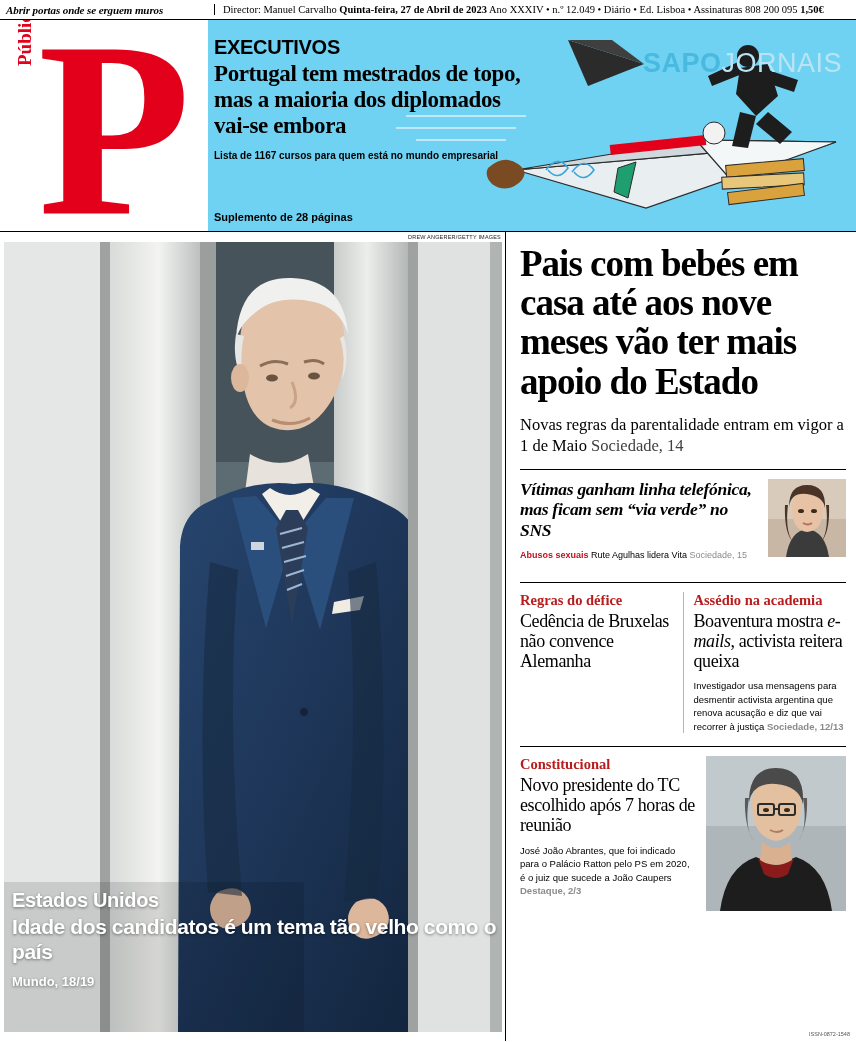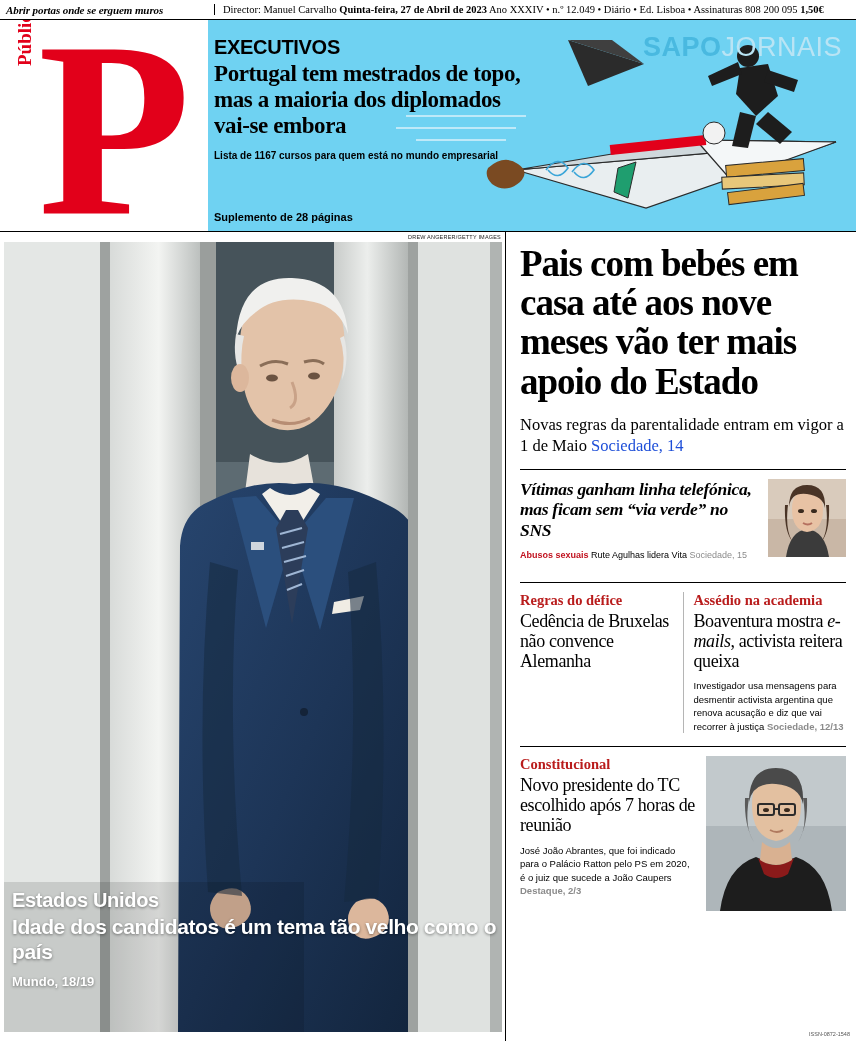--- a/index.html
+++ b/index.html
@@ -114,21 +114,21 @@
     position: absolute;
     left: 6px;
     bottom: 8px;
     font-family: "Liberation Sans", sans-serif;
     font-weight: bold;
     font-size: 11px;
   }
   .sapo {
     position: absolute;
     right: 14px;
-    top: 12px;
+    top: 28px;
     font-family: "Liberation Sans", sans-serif;
     font-size: 27px;
     letter-spacing: 0.5px;
     color: #49b9e0;
     font-weight: bold;
   }
   .sapo .j { color: #b9e4f4; font-weight: normal; }
   .ad-art { position: absolute; right: 0; top: 0; width: 460px; height: 212px; }
 
   
@@ -198,21 +198,21 @@
     font-size: 37px;
     line-height: 1.06;
     letter-spacing: -1px;
   }
   .lead-sub {
     margin-top: 14px;
     font-family: "Liberation Serif", serif;
     font-size: 16.5px;
     line-height: 1.25;
   }
-  .sec-ref { color: #1d4ed8; }
+  .sec-ref { color: #404040; }
   .rule { border-top: 1px solid #000; margin: 13px 0 0 0; }
 
   
   .victims {
     display: flex;
     padding-top: 9px;
     padding-bottom: 9px;
   }
   .victims .txt { flex: 1; padding-right: 8px; }
   .victims .vhead {

